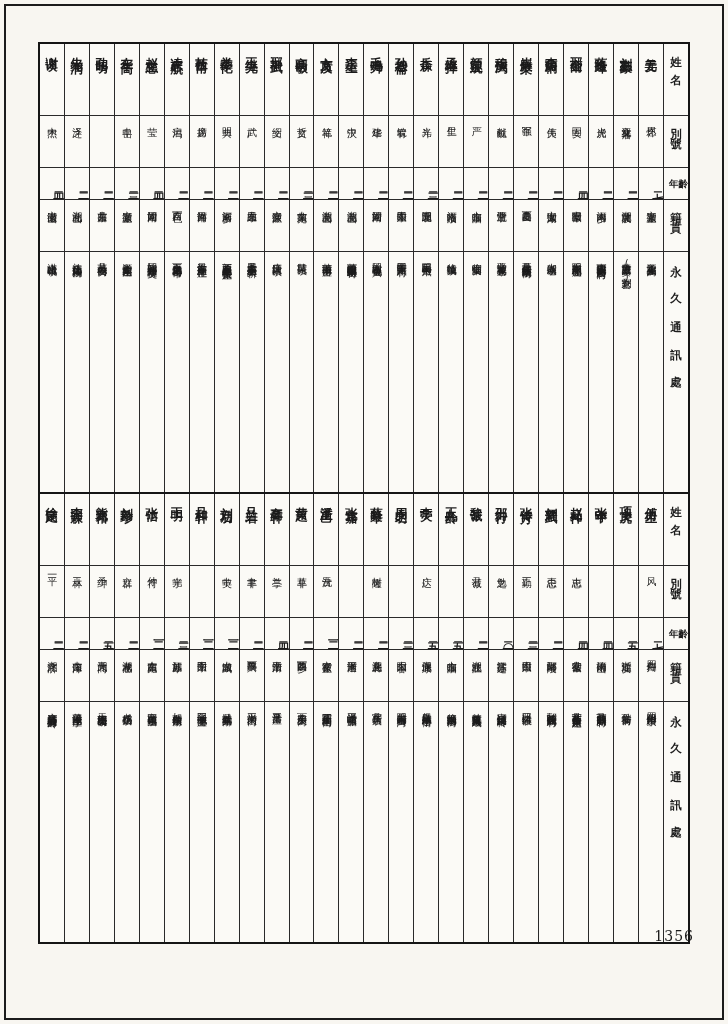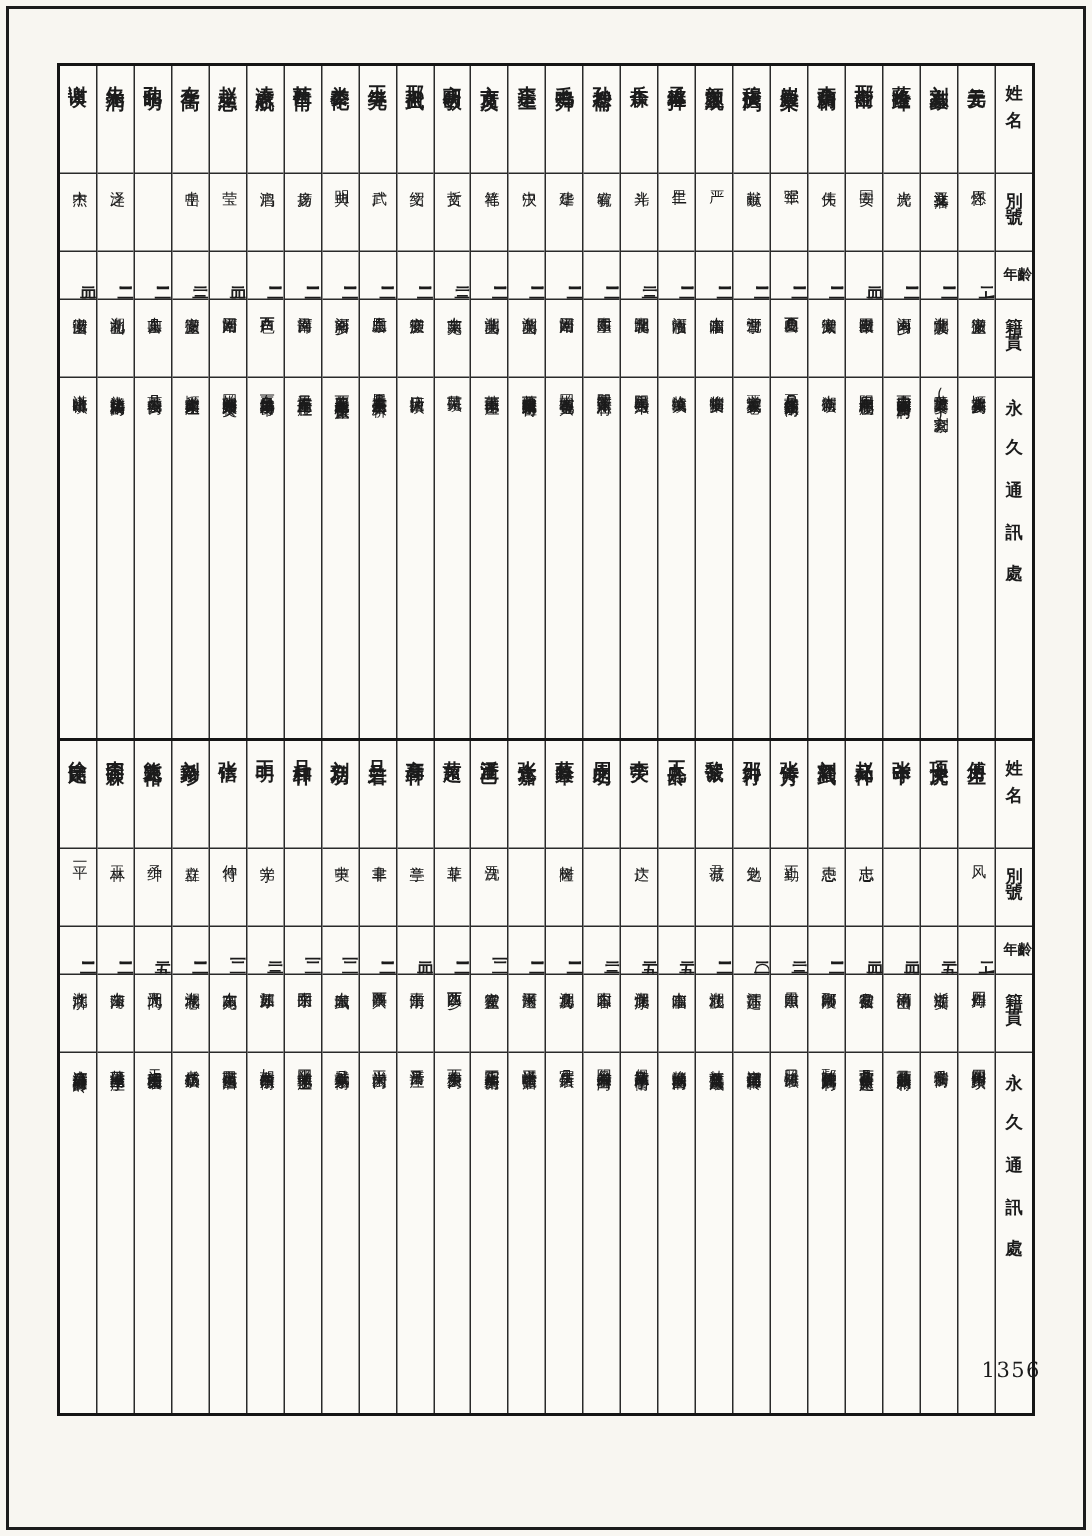--- a/index.html
+++ b/index.html
@@ -47,21 +47,21 @@
   }
   .cell-name .vtext{font-size:12.5px;font-weight:700;letter-spacing:2px;line-height:14px;}
   .cell-age .vtext{font-size:11px;font-weight:600;letter-spacing:1px;}
   .header-col .vtext{font-weight:700;}
   .header-col .cell-name .vtext{font-size:11.5px;letter-spacing:18px;}
   .header-col .cell-alias .vtext,
   .header-col .cell-origin .vtext{font-size:11.5px;letter-spacing:10px;}
   .header-col .cell-age .vtext{writing-mode:horizontal-tb;font-size:9.5px;letter-spacing:0;}
   .header-col .cell-address .vtext{font-size:11.5px;letter-spacing:28px;}
   .page-number{
-    position:absolute;right:34px;top:906px;
+    position:absolute;right:34px;top:928px;
     font-family:"DejaVu Serif",serif;
     font-size:14px;letter-spacing:1px;
   }
 </style>
 </head>
 <body>
 
 <div class="page">
   <div class="scan-frame"></div>
 

